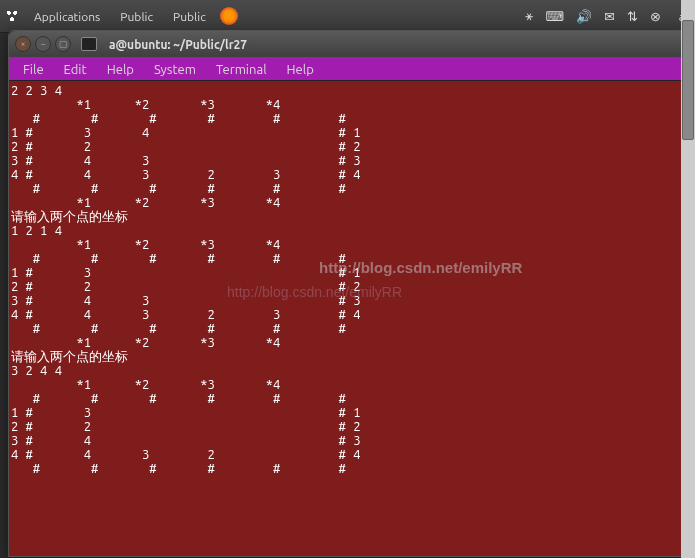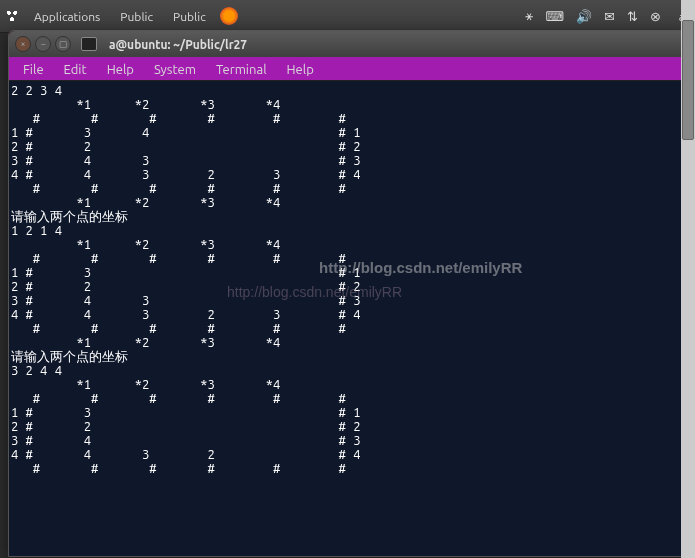--- a/index.html
+++ b/index.html
@@ -115,21 +115,21 @@
       gap: 4px;
       border-bottom: 1px solid #222;
     }
     .menu-item {
       color: #d8d8d8;
       font-size: 13px;
       padding: 2px 8px;
       cursor: pointer;
     }
     .terminal-content {
-      background: #0f172a;
+      background: #7f1d1d;
       color: #ffffff;
       font-family: "Ubuntu Mono", "DejaVu Sans Mono", monospace;
       font-size: 13px;
       line-height: 14px;
       padding: 2px 2px;
       white-space: pre;
       height: 475px;
       overflow: hidden;
       position: relative;
     }

